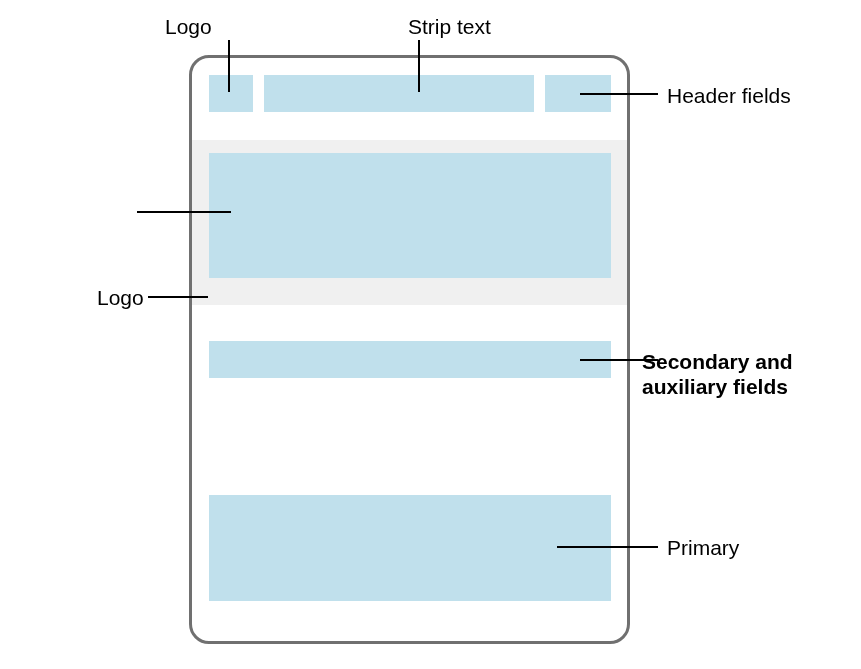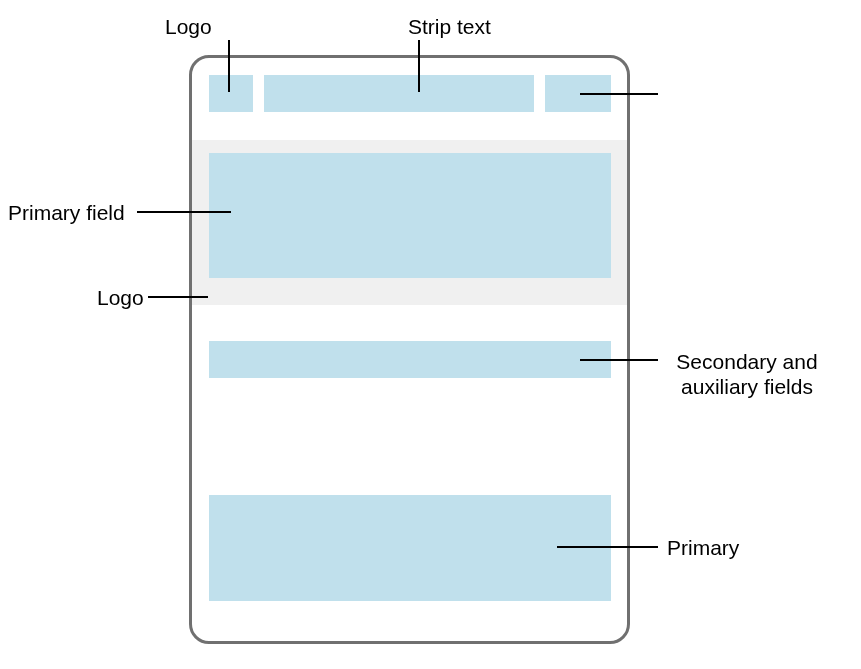--- a/index.html
+++ b/index.html
@@ -1,15 +1,15 @@
 <!DOCTYPE html>
 <html><head>
 <meta charset="utf-8">
 <style>
-  * { box-sizing: border-box; text-align: center; }
+  * { box-sizing: border-box; }
   body {
     margin: 0;
     width: 861px;
     height: 669px;
     font-family: Helvetica, Arial, sans-serif;
     font-size: 21px;
     color: #000;
     background: #fff;
     position: relative;
   }
@@ -68,26 +68,26 @@
 
     <div class="region" style="left:17px; top:283px; width:402px; height:37px;"></div>
 
     <div class="region" style="left:17px; top:437px; width:402px; height:106px;"></div>
   </div>
 
   <div class="label" style="left:165px; top:14px;">Logo</div>
 
   <div class="label" style="left:408px; top:14px;">Strip text</div>
 
+  <div class="label" style="left:667px; top:83px;">Header fields</div>
 
-  <div class="label" style="left:8px; top:200px;">Primary field</div>
 
   <div class="label" style="left:97px; top:285px;">Logo</div>
 
-  <div class="label multi" style="left:657px; top:349px;">Secondary and auxiliary fields</div>
+  <div class="label multi" style="left:642px; top:349px;font-weight:bold;">Secondary and auxiliary fields</div>
 
   <div class="label" style="left:667px; top:535px;">Primary</div>
 
   <div class="leadv" style="left:228px; top:40px; height:52px;"></div>
 
   <div class="leadv" style="left:418px; top:40px; height:52px;"></div>
 
   <div class="lead" style="left:580px; top:93px; width:78px;"></div>
 
   <div class="lead" style="left:137px; top:211px; width:94px;"></div>

